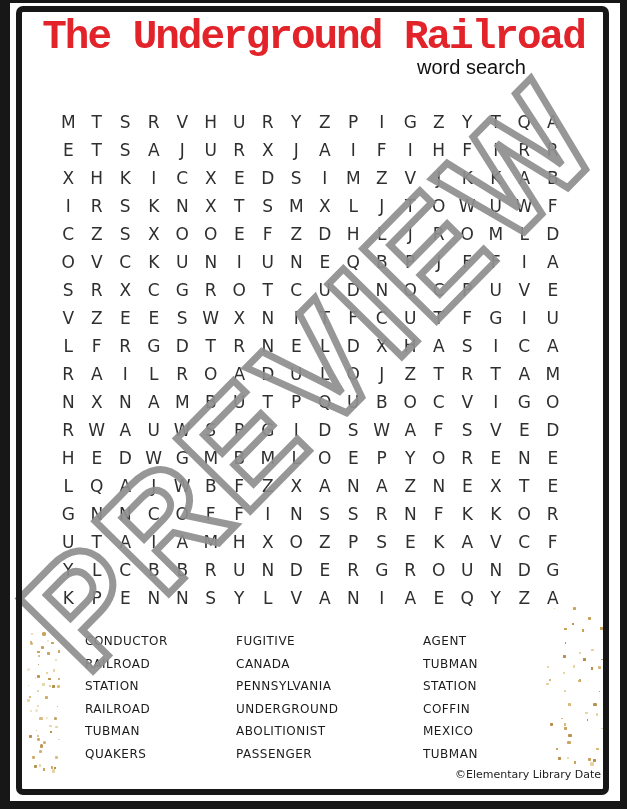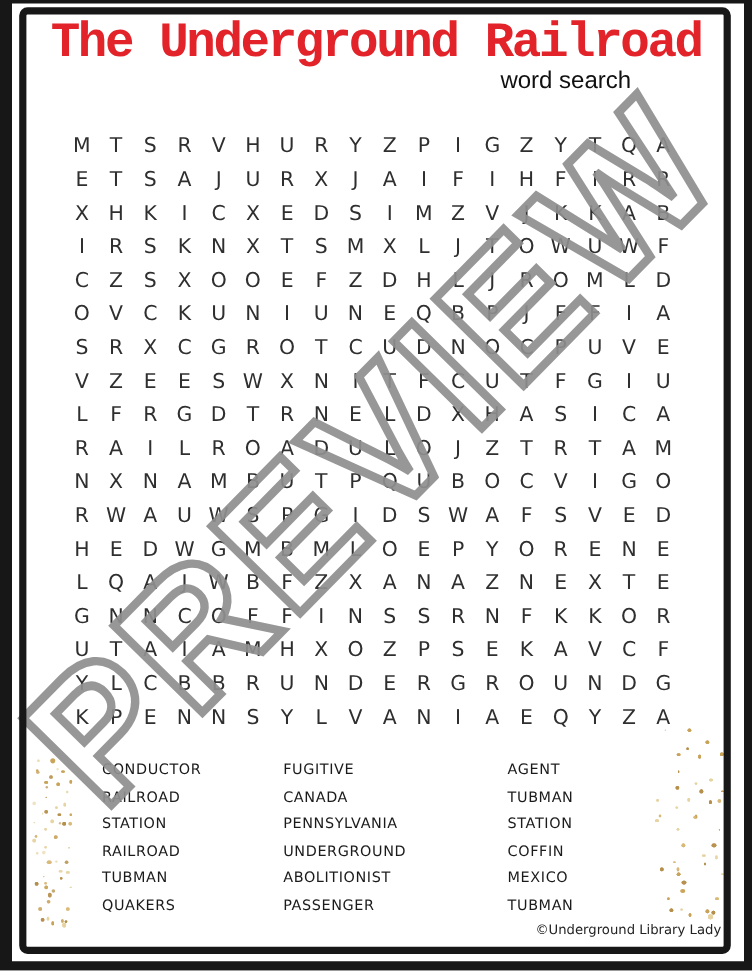--- a/index.html
+++ b/index.html
@@ -671,17 +671,17 @@
       <div class="word-col col-3">
         <span class="word">AGENT</span>
         <span class="word">TUBMAN</span>
         <span class="word">STATION</span>
         <span class="word">COFFIN</span>
         <span class="word">MEXICO</span>
         <span class="word">TUBMAN</span>
       </div>
     </div>
 
-  <div class="credit">©Underground Library Lady</div>
+  <div class="credit">©Elementary Library Date</div>
 
   <div class="inner-frame"></div>
   <div class="outer-border"></div>
 </div>
 
 </body></html>

